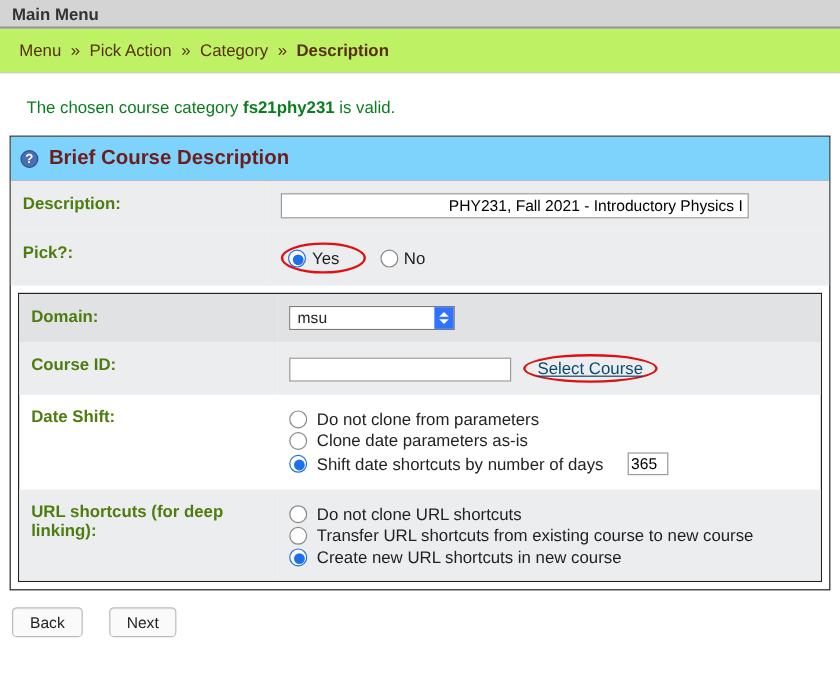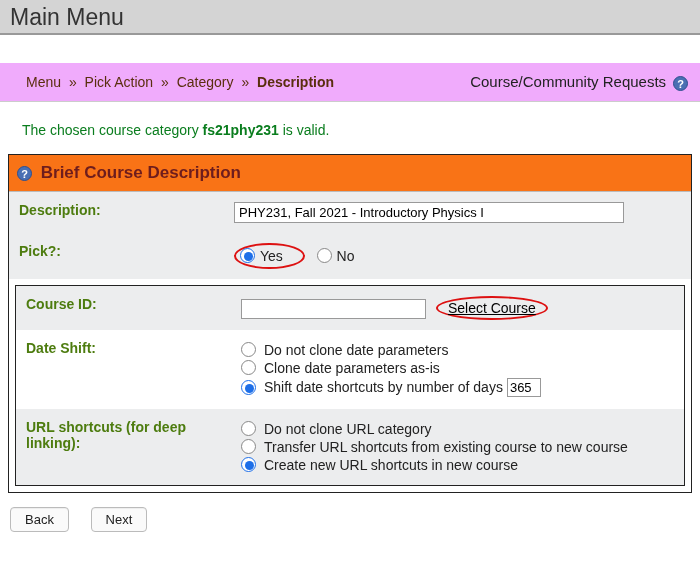--- a/index.html
+++ b/index.html
@@ -12,34 +12,33 @@
     color: #222;
     width: 700px;
   }
   .header-bar {
     background: #d4d4d4;
     border-bottom: 2px solid #999;
     padding: 4px 10px 2px 10px;
   }
   .header-bar h2 {
     margin: 0;
-    font-size: 23px;
-    font-weight: normal;
+    font-size: 14px;
+    font-weight: bold;
     color: #333;
     font-family: Verdana, sans-serif;
   }
   .crumb-row {
-    background: #f0abfc;
-    padding: 10px 12px 10px 26px;
+    background: #bef264;
+    padding: 10px 12px 10px 16px;
     border-bottom: 1px solid #ccc;
     display: flex;
     justify-content: space-between;
     align-items: center;
     font-size: 14px;
-    margin-top: 28px;
   }
   .crumbs a, .crumbs span.link {
     color: #5a2e0e;
     text-decoration: none;
   }
   .crumbs .sep { color: #5a2e0e; padding: 0 4px; }
   .crumbs b { color: #5a2e0e; }
   .req-link { color: #222; font-size: 15px; }
   .help-icon {
     display: inline-block;
@@ -59,21 +58,21 @@
     color: #0a7d1e;
     padding: 20px 8px 16px 22px;
     font-size: 14px;
   }
   .msg b { color: #0a7d1e; }
   .panel {
     border: 1px solid #222;
     margin: 0 8px;
   }
   .section-head {
-    background: #f97316;
+    background: #7dd3fc;
     padding: 8px 8px;
     font-size: 17px;
     font-weight: bold;
     color: #6e1d1d;
     border-bottom: 1px solid #bbb;
   }
   .section-head .help-icon { margin-right: 4px; margin-left:0; }
   .form-table { width: 100%; border-collapse: collapse; }
   .form-table td {
     padding: 10px 10px;
@@ -85,20 +84,21 @@
   .label-cell {
     width: 215px;
     color: #4d7c0f;
     font-weight: bold;
   }
   input[type=text].wide {
     width: 390px;
     font-size: 13px;
     padding: 2px 4px;
     border: 1px solid #999;
+    text-align: right;
   }
   .radio-pill {
     display: inline-flex;
     align-items: center;
     margin-right: 8px;
   }
   .radio-circle {
     width: 15px; height: 15px;
     border: 1px solid #888;
     border-radius: 50%;
@@ -159,39 +159,39 @@
   .select-blue .arrow::after  { border-top: 4px solid #fff; }
   .course-id-field {
     width: 185px;
     border: 1px solid #999;
     height: 20px;
     display:inline-block;
     vertical-align: middle;
     background: #fff;
   }
   .select-course-link {
-    color: #000000;
+    color: #0c4a6e;
     text-decoration: underline;
     font-size: 14px;
   }
   .oval-link {
     border: 2px solid #d11;
     border-radius: 50%/50%;
     padding: 2px 10px;
     display: inline-block;
     margin-left: 6px;
   }
   .opt-line { margin: 2px 0; display:flex; align-items:center; }
   .opt-line .radio-circle { margin-right: 8px; }
   .days-box {
     width: 34px;
     border: 1px solid #999;
     font-size: 13px;
     padding: 1px 2px;
-    margin-left: 4px;
+    margin-left: 20px;
   }
   .footer-btns { padding: 14px 10px; }
   .btn {
     display: inline-block;
     border: 1px solid #bbb;
     border-radius: 4px;
     padding: 4px 14px;
     font-size: 13px;
     background: #fafafa;
     margin-right: 18px;
@@ -208,24 +208,20 @@
 
 <div class="crumb-row">
   <span class="crumbs">
     <span class="link">Menu</span>
     <span class="sep">»</span>
     <span class="link">Pick Action</span>
     <span class="sep">»</span>
     <span class="link">Category</span>
     <span class="sep">»</span>
     <b>Description</b>
-  </span>
-  <span>
-    <span class="req-link">Course/Community Requests</span>
-    <span class="help-icon">?</span>
   </span>
 </div>
 
 <div class="msg">
   <span>The chosen course category </span><b>fs21phy231</b><span> is valid.</span>
 </div>
 
 <div class="panel">
 
   <div class="section-head">
@@ -260,53 +256,62 @@
           <span>No</span>
         </span>
       </td>
     </tr>
   </tbody>
     </table>
 
   <div class="subpanel">
     <table class="form-table">
       <tbody>
+          <tr class="row-mid">
+        <td class="label-cell">Domain:</td>
+        <td>
+          <span class="select-blue">
+            <span class="val">msu</span>
+            <span class="arrow"></span>
+          </span>
+        </td>
+      </tr>
       <tr class="row-light">
         <td class="label-cell">Course ID:</td>
         <td>
           <span class="course-id-field"></span>
           <span class="oval-link">
             <span class="select-course-link">Select Course</span>
           </span>
         </td>
       </tr>
       <tr>
         <td class="label-cell">Date Shift:</td>
         <td>
           <div class="opt-line">
             <span class="radio-circle"></span>
-            <span>Do not clone date parameters</span>
+            <span>Do not clone from parameters</span>
           </div>
           <div class="opt-line">
             <span class="radio-circle"></span>
             <span>Clone date parameters as-is</span>
           </div>
           <div class="opt-line">
             <span class="radio-circle selected"></span>
             <span>Shift date shortcuts by number of days</span>
             <input class="days-box" type="text" value="365" style="">
           </div>
         </td>
       </tr>
       <tr class="row-light">
         <td class="label-cell">URL shortcuts (for deep linking):</td>
         <td>
           <div class="opt-line">
             <span class="radio-circle"></span>
-            <span>Do not clone URL category</span>
+            <span>Do not clone URL shortcuts</span>
           </div>
           <div class="opt-line">
             <span class="radio-circle"></span>
             <span>Transfer URL shortcuts from existing course to new course</span>
           </div>
           <div class="opt-line">
             <span class="radio-circle selected"></span>
             <span>Create new URL shortcuts in new course</span>
           </div>
         </td>

